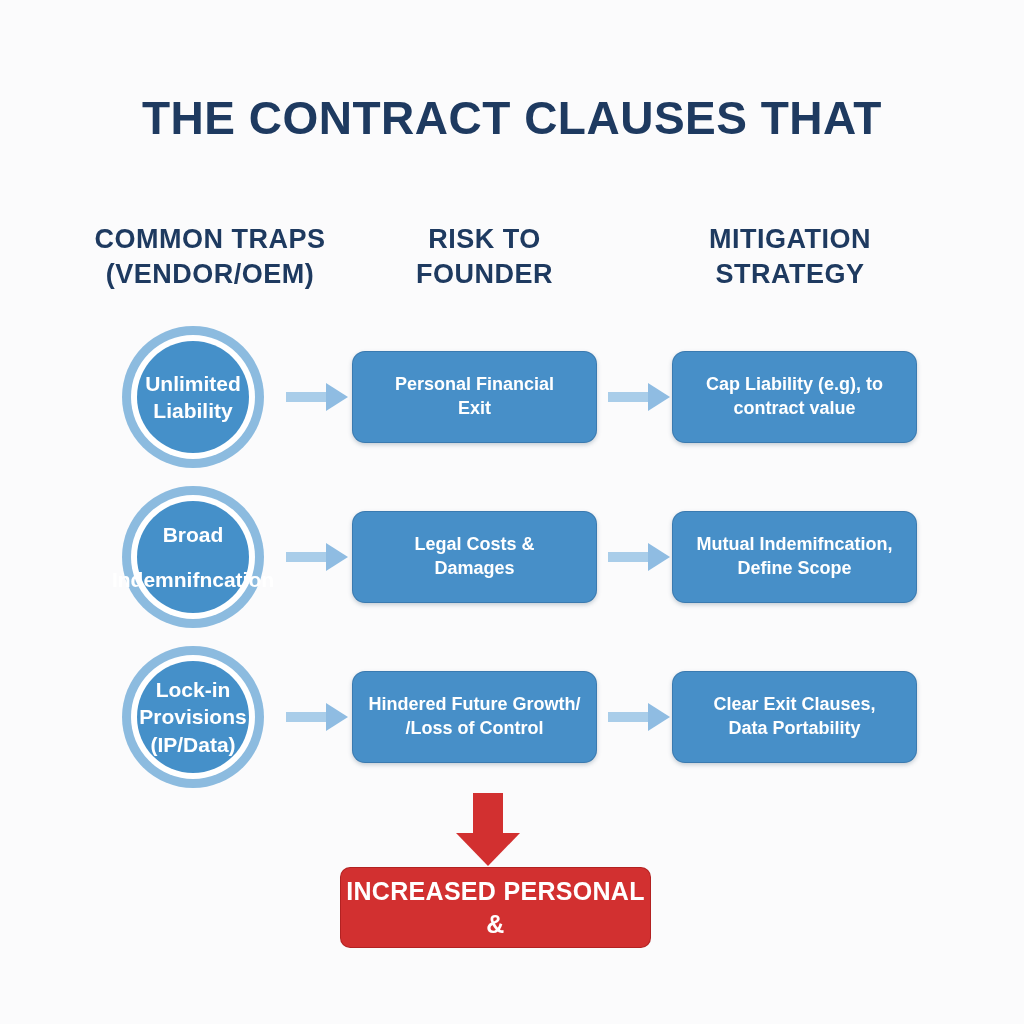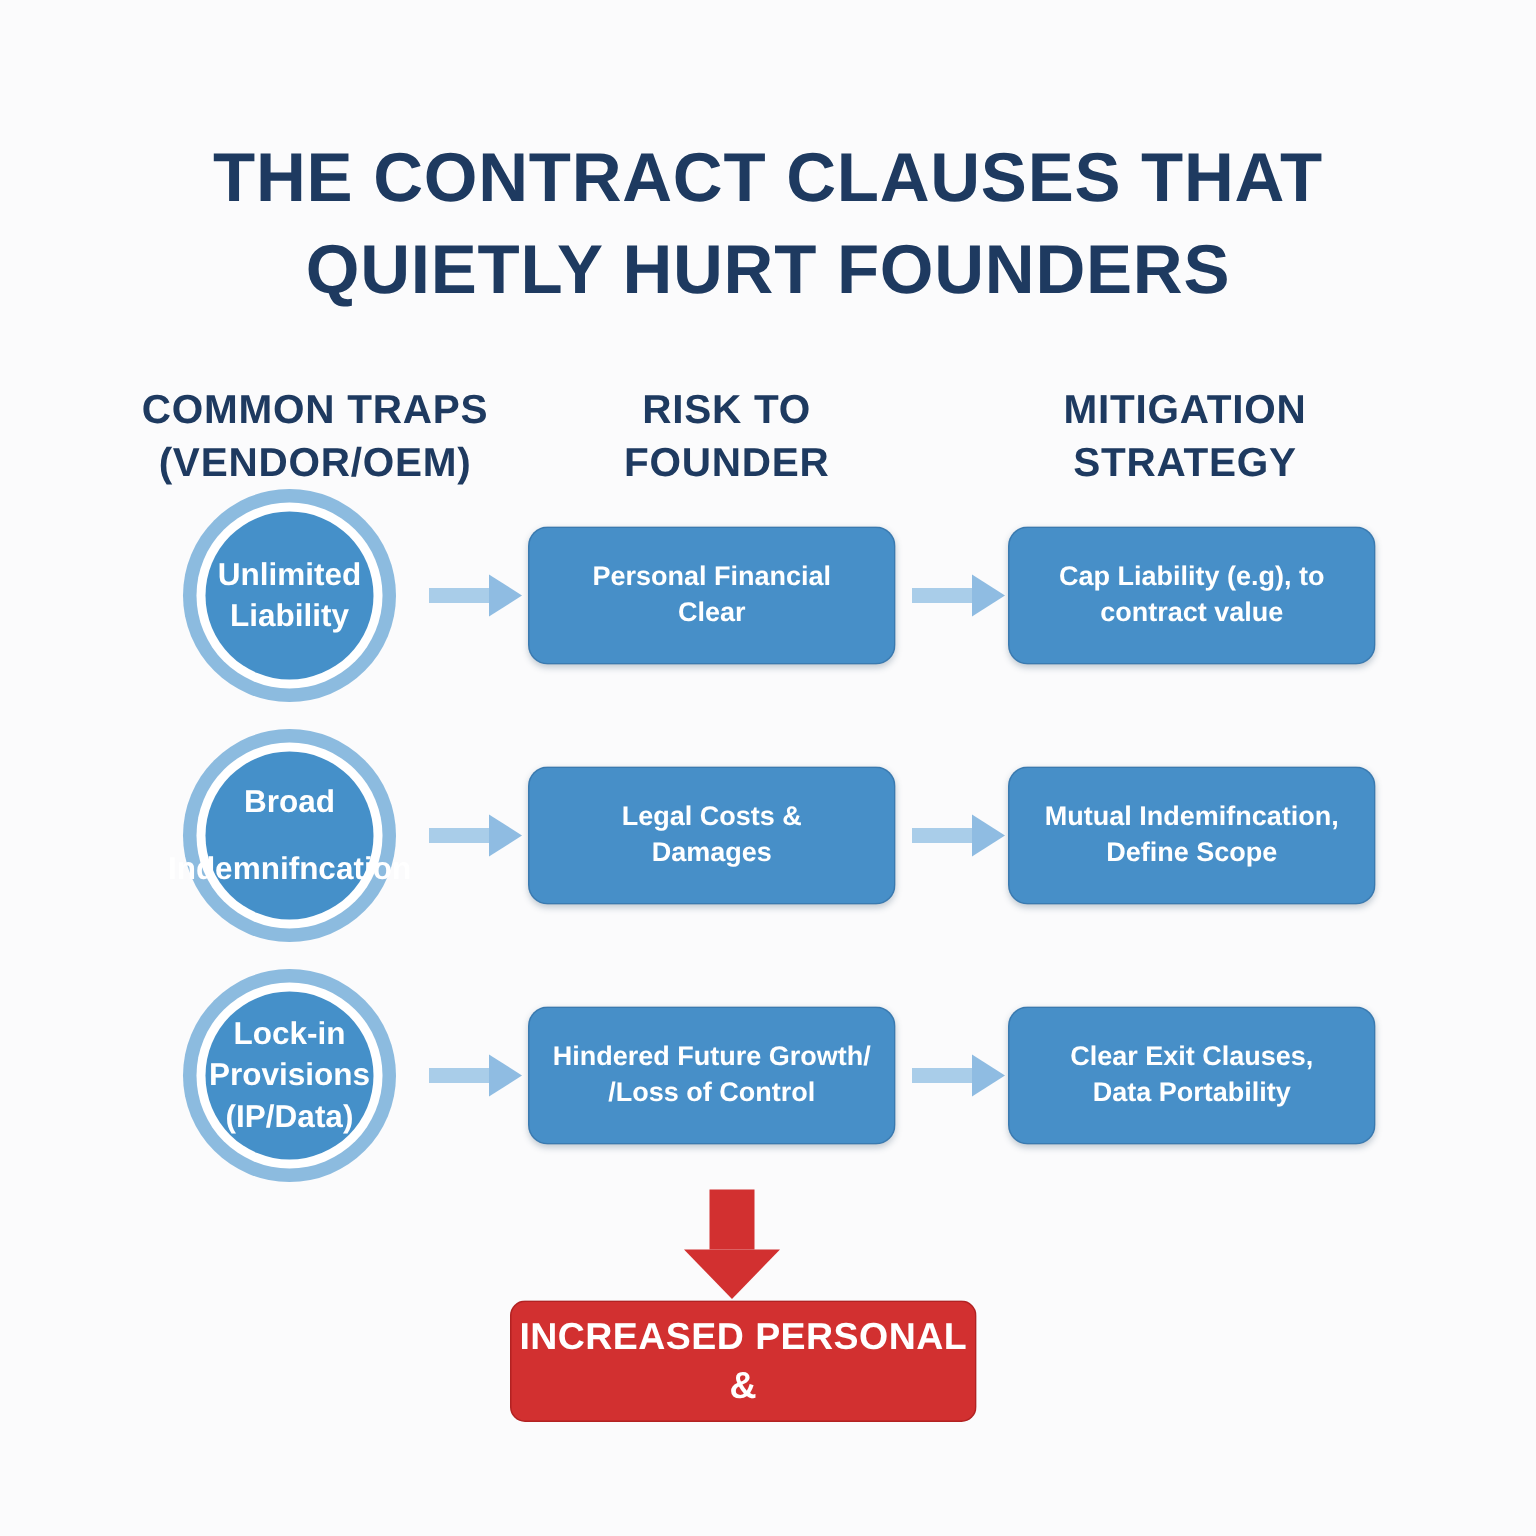--- a/index.html
+++ b/index.html
@@ -9,21 +9,21 @@
     font-family:"Liberation Sans","DejaVu Sans",sans-serif;
   }
   
   .title{
     position:absolute;top:88px;left:0;width:100%;margin:0;
     text-align:center;font-size:46px;font-weight:800;line-height:1.32;
     color:var(--navy,#1e3a60);letter-spacing:.5px;
   }
   
   .col-header{
-    position:absolute;top:256px;text-align:center;
+    position:absolute;top:222px;text-align:center;
     font-size:27px;font-weight:800;line-height:1.3;color:var(--navy,#1e3a60);
     letter-spacing:.5px;
   }
   .col-header.traps{left:45px;width:330px;}
   .col-header.risk{left:372px;width:225px;}
   .col-header.mitigation{left:655px;width:270px;}
   
   .circle{
     position:absolute;left:137px;width:112px;height:112px;border-radius:50%;
     background:var(--circle-blue,#4590c9);
@@ -79,21 +79,20 @@
     letter-spacing:.3px;box-sizing:border-box;
   }
 </style>
 </head>
 <body>
 
 <div class="canvas">
 
   <h1 class="title">
     <span>THE CONTRACT CLAUSES THAT</span><br>
-    <span>QUIETLY HURT FOUNDERS</span>
   </h1>
 
   <div class="col-header traps">
     <span>COMMON TRAPS</span><br>
     <span>(VENDOR/OEM)</span>
   </div>
   <div class="col-header risk">
     <span>RISK TO</span><br>
     <span>FOUNDER</span>
   </div>
@@ -106,21 +105,21 @@
     <div class="circle">
       <span>Unlimited</span>
       <span>Liability</span>
     </div>
     <div class="arrow-right arrow-a">
       <div class="shaft"></div>
       <div class="head"></div>
     </div>
     <div class="flow-box risk-box">
       <span>Personal Financial</span>
-      <span>Clear</span>
+      <span>Exit</span>
     </div>
     <div class="arrow-right arrow-b">
       <div class="shaft"></div>
       <div class="head"></div>
     </div>
     <div class="flow-box mitigation-box">
       <span>Cap Liability (e.g), to</span>
       <span>contract value</span>
     </div>
   </div>

